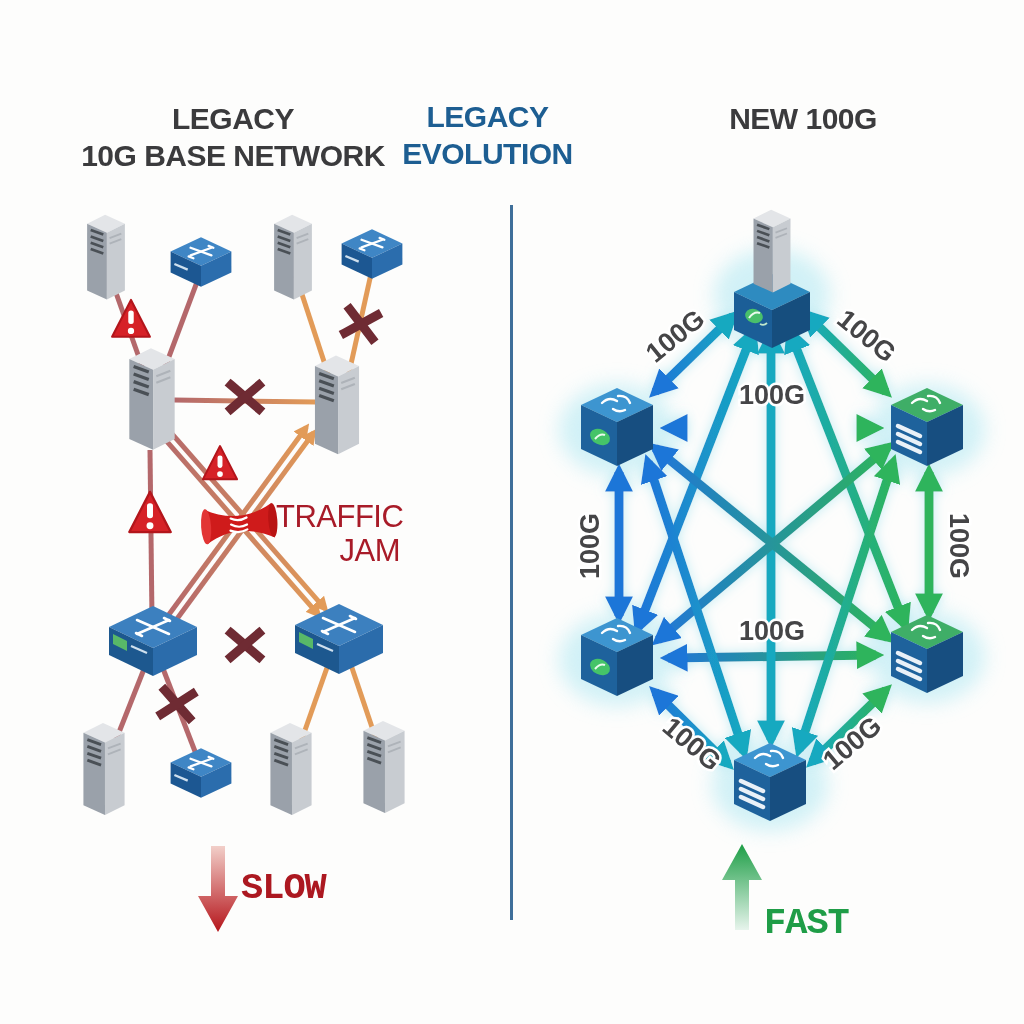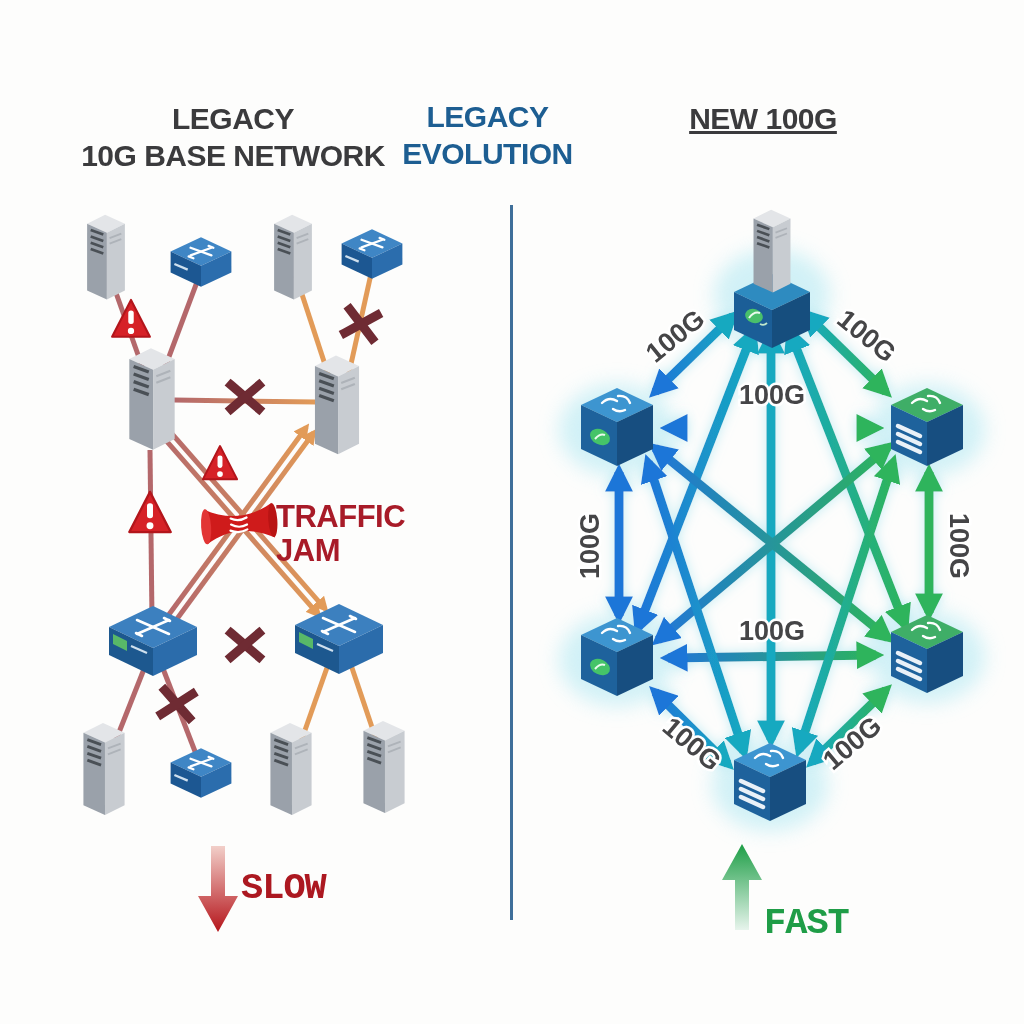--- a/index.html
+++ b/index.html
@@ -3,24 +3,24 @@
 <meta charset="utf-8">
 <style>
   html,body{margin:0;padding:0;}
   body{width:1024px;height:1024px;overflow:hidden;background:#fdfdfc;
        font-family:"Liberation Sans", sans-serif;}
   .stage{position:absolute;inset:0;width:1024px;height:1024px;background:#fdfdfc;border-radius:19px;}
   .abs{position:absolute;}
   .title{font-weight:bold;text-align:center;font-size:30px;line-height:37px;letter-spacing:-.5px;}
   .title-left{left:53px;top:100px;width:360px;color:var(--title_dark);}
   .title-center{left:340px;top:98px;width:295px;color:var(--title_blue);}
-  .title-right{left:588px;top:100px;width:350px;color:var(--title_dark);text-decoration:underline;}
+  .title-right{left:628px;top:100px;width:350px;color:var(--title_dark);}
   .divider{left:510px;top:205px;width:3px;height:715px;background:var(--divider);}
-  .jam-label{left:276px;top:500px;width:124px;text-align:left;color:var(--traffic);
-             font-weight:bold;font-size:31px;line-height:34px;letter-spacing:-.5px;}
+  .jam-label{left:276px;top:500px;width:124px;text-align:right;color:var(--traffic);
+             font-weight:normal;font-size:31px;line-height:34px;letter-spacing:-.5px;}
   .status-label{font-weight:bold;font-size:37px;letter-spacing:-1px;font-family:Liberation Mono, monospace;}
   .slow-label{left:241px;top:867px;color:var(--slow);}
   .fast-label{left:764px;top:902px;color:var(--fast);}
   svg{position:absolute;left:0;top:0;}
   text.speed{font-family:"Liberation Sans",sans-serif;font-weight:bold;font-size:27px;
              fill:var(--label);paint-order:stroke;stroke:#ffffff;stroke-width:5px;
              text-anchor:middle;}
 </style>
 </head>
 <body>

